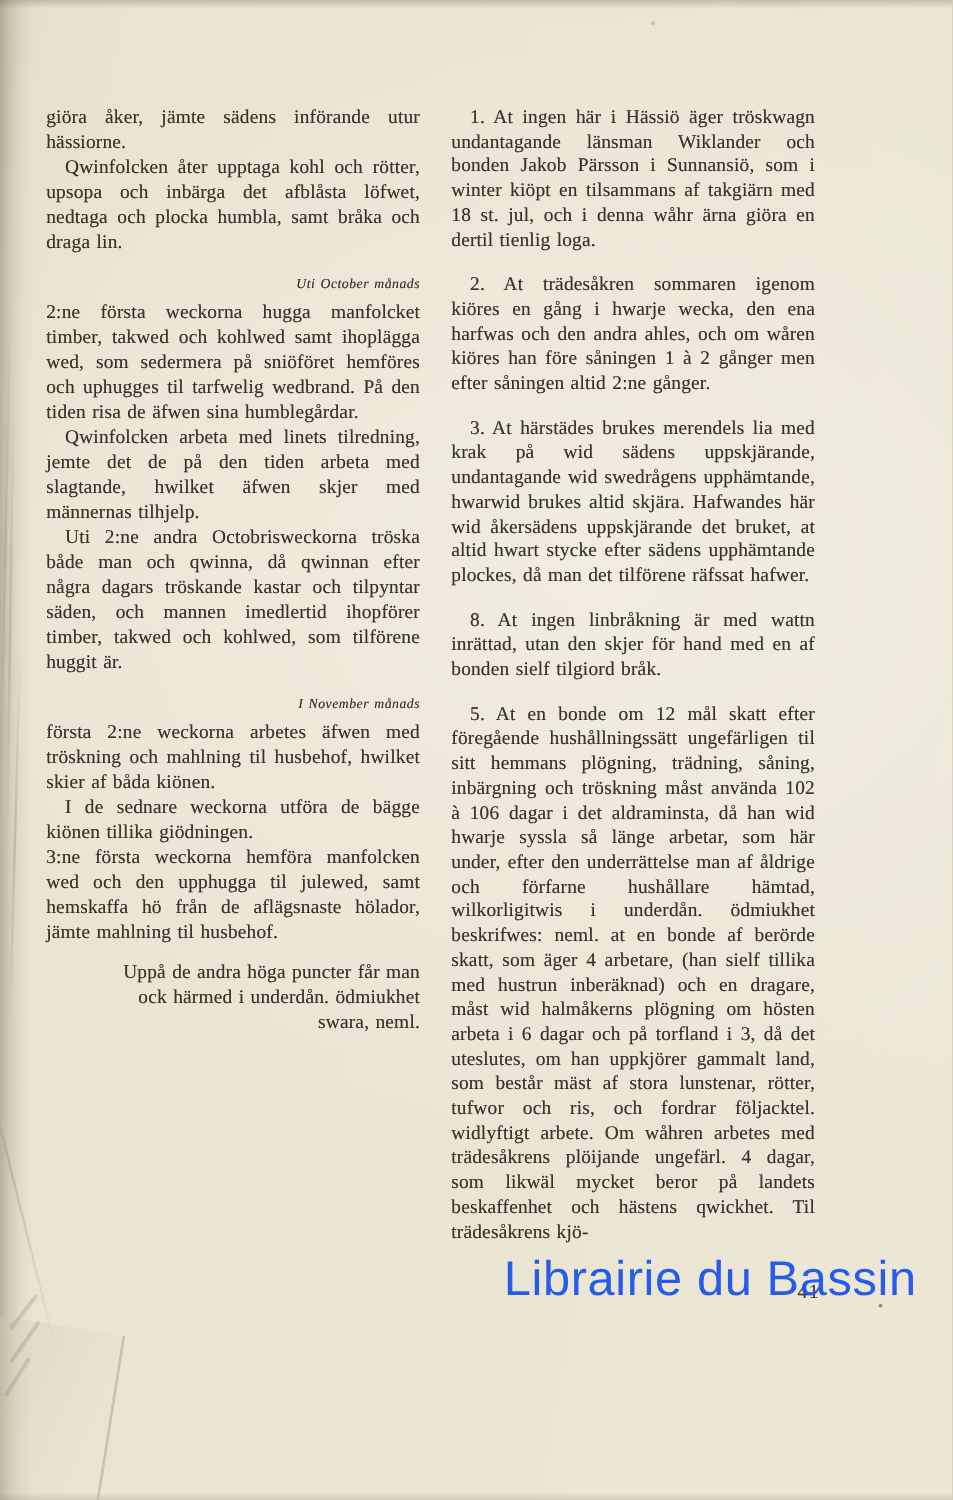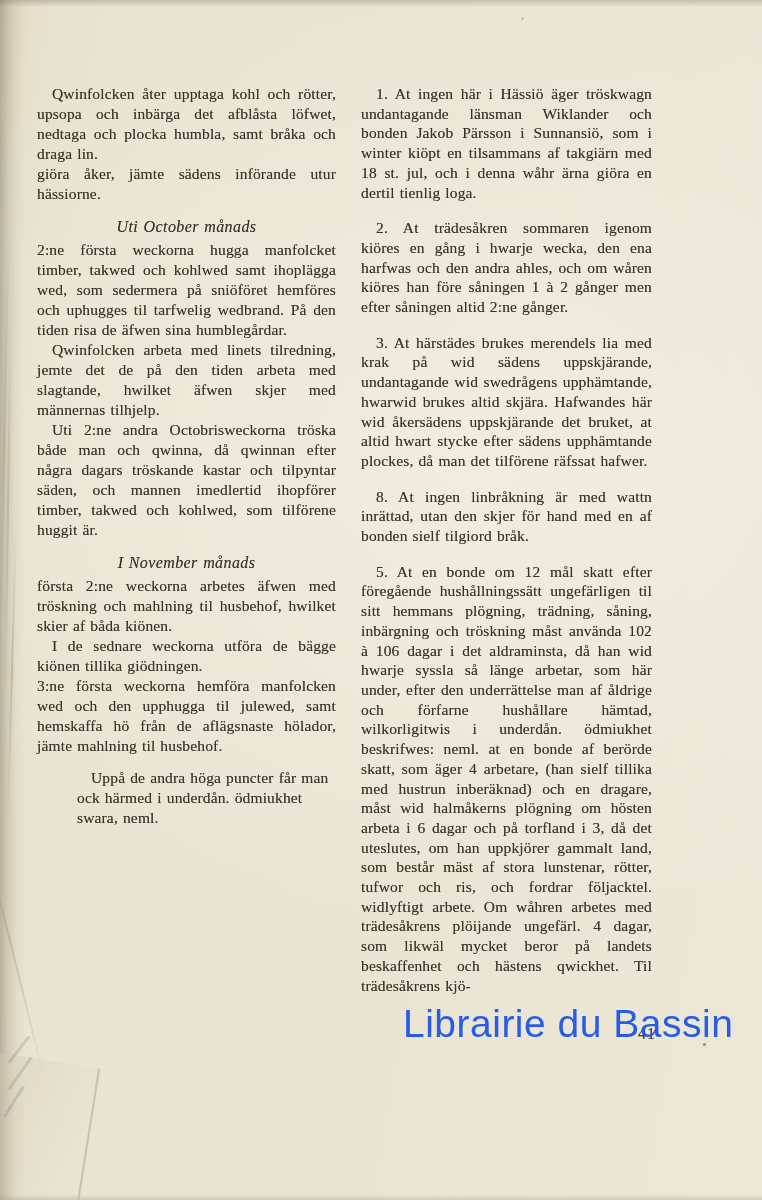--- a/index.html
+++ b/index.html
@@ -78,29 +78,29 @@
     word-spacing: 1px;
     text-shadow: 0 0 0.4px rgba(57,51,42,0.55);
   }
   .col.left  { left: 37px;  width: 299px; }
   .col.right { left: 361px; width: 291px; line-height: 19.7px; }
   .blk { margin: 0; text-align: justify; text-indent: 15px; }
   .blk.para-noindent { text-indent: 0; }
   .blk.heading {
     font-style: italic;
     font-weight: normal;
-    font-size: 16px;
-    text-align: center;
+    font-size: 11px;
+    text-align: right;
     text-indent: 0;
     margin: 13px 0 3px 0;
     letter-spacing: 0.4px;
   }
   .blk.closing {
     margin: 12px 0 0 40px;
-    text-align: left;
+    text-align: right;
     text-indent: 14px;
   }
   .col.right .blk.para { margin-bottom: 16px; }
   
   .pagenum {
     position: absolute;
     left: 638px; top: 1025px;
     font-size: 16px;
     color: #463d2f;
     letter-spacing: 1px;
@@ -136,22 +136,22 @@
   <div class="showthrough">
     <div class="smudge s1"></div>
     <div class="smudge s2"></div>
     <div class="smudge s3"></div>
   </div>
 
   <div class="speck" style="left:703px; top:1043px;"></div>
   <div class="speck" style="left:521px; top:17px; opacity:.4;"></div>
 
   <div class="col left" id="left-col">
+      <p class="blk para-noindent">giöra åker, jämte sädens införande utur hässiorne.</p>
       <p class="blk para">Qwinfolcken åter upptaga kohl och rötter, upsopa och inbärga det afblåsta löfwet, nedtaga och plocka humbla, samt bråka och draga lin.</p>
-      <p class="blk para-noindent">giöra åker, jämte sädens införande utur hässiorne.</p>
       <h3 class="blk heading">Uti October månads</h3>
       <p class="blk para-noindent">2:ne första weckorna hugga manfolcket timber, takwed och kohlwed samt ihoplägga wed, som sedermera på sniöföret hemföres och uphugges til tarfwelig wedbrand. På den tiden risa de äfwen sina humblegårdar.</p>
       <p class="blk para">Qwinfolcken arbeta med linets tilredning, jemte det de på den tiden arbeta med slagtande, hwilket äfwen skjer med männernas tilhjelp.</p>
       <p class="blk para">Uti 2:ne andra Octobrisweckorna tröska både man och qwinna, då qwinnan efter några dagars tröskande kastar och tilpyntar säden, och mannen imedlertid ihopförer timber, takwed och kohlwed, som tilförene huggit är.</p>
       <h3 class="blk heading">I November månads</h3>
       <p class="blk para-noindent">första 2:ne weckorna arbetes äfwen med tröskning och mahlning til husbehof, hwilket skier af båda kiönen.</p>
       <p class="blk para">I de sednare weckorna utföra de bägge kiönen tillika giödningen.</p>
       <p class="blk para-noindent">3:ne första weckorna hemföra manfolcken wed och den upphugga til julewed, samt hemskaffa hö från de aflägsnaste hölador, jämte mahlning til husbehof.</p>
       <p class="blk closing">Uppå de andra höga puncter får man ock härmed i underdån. ödmiukhet swara, neml.</p>
     </div>

